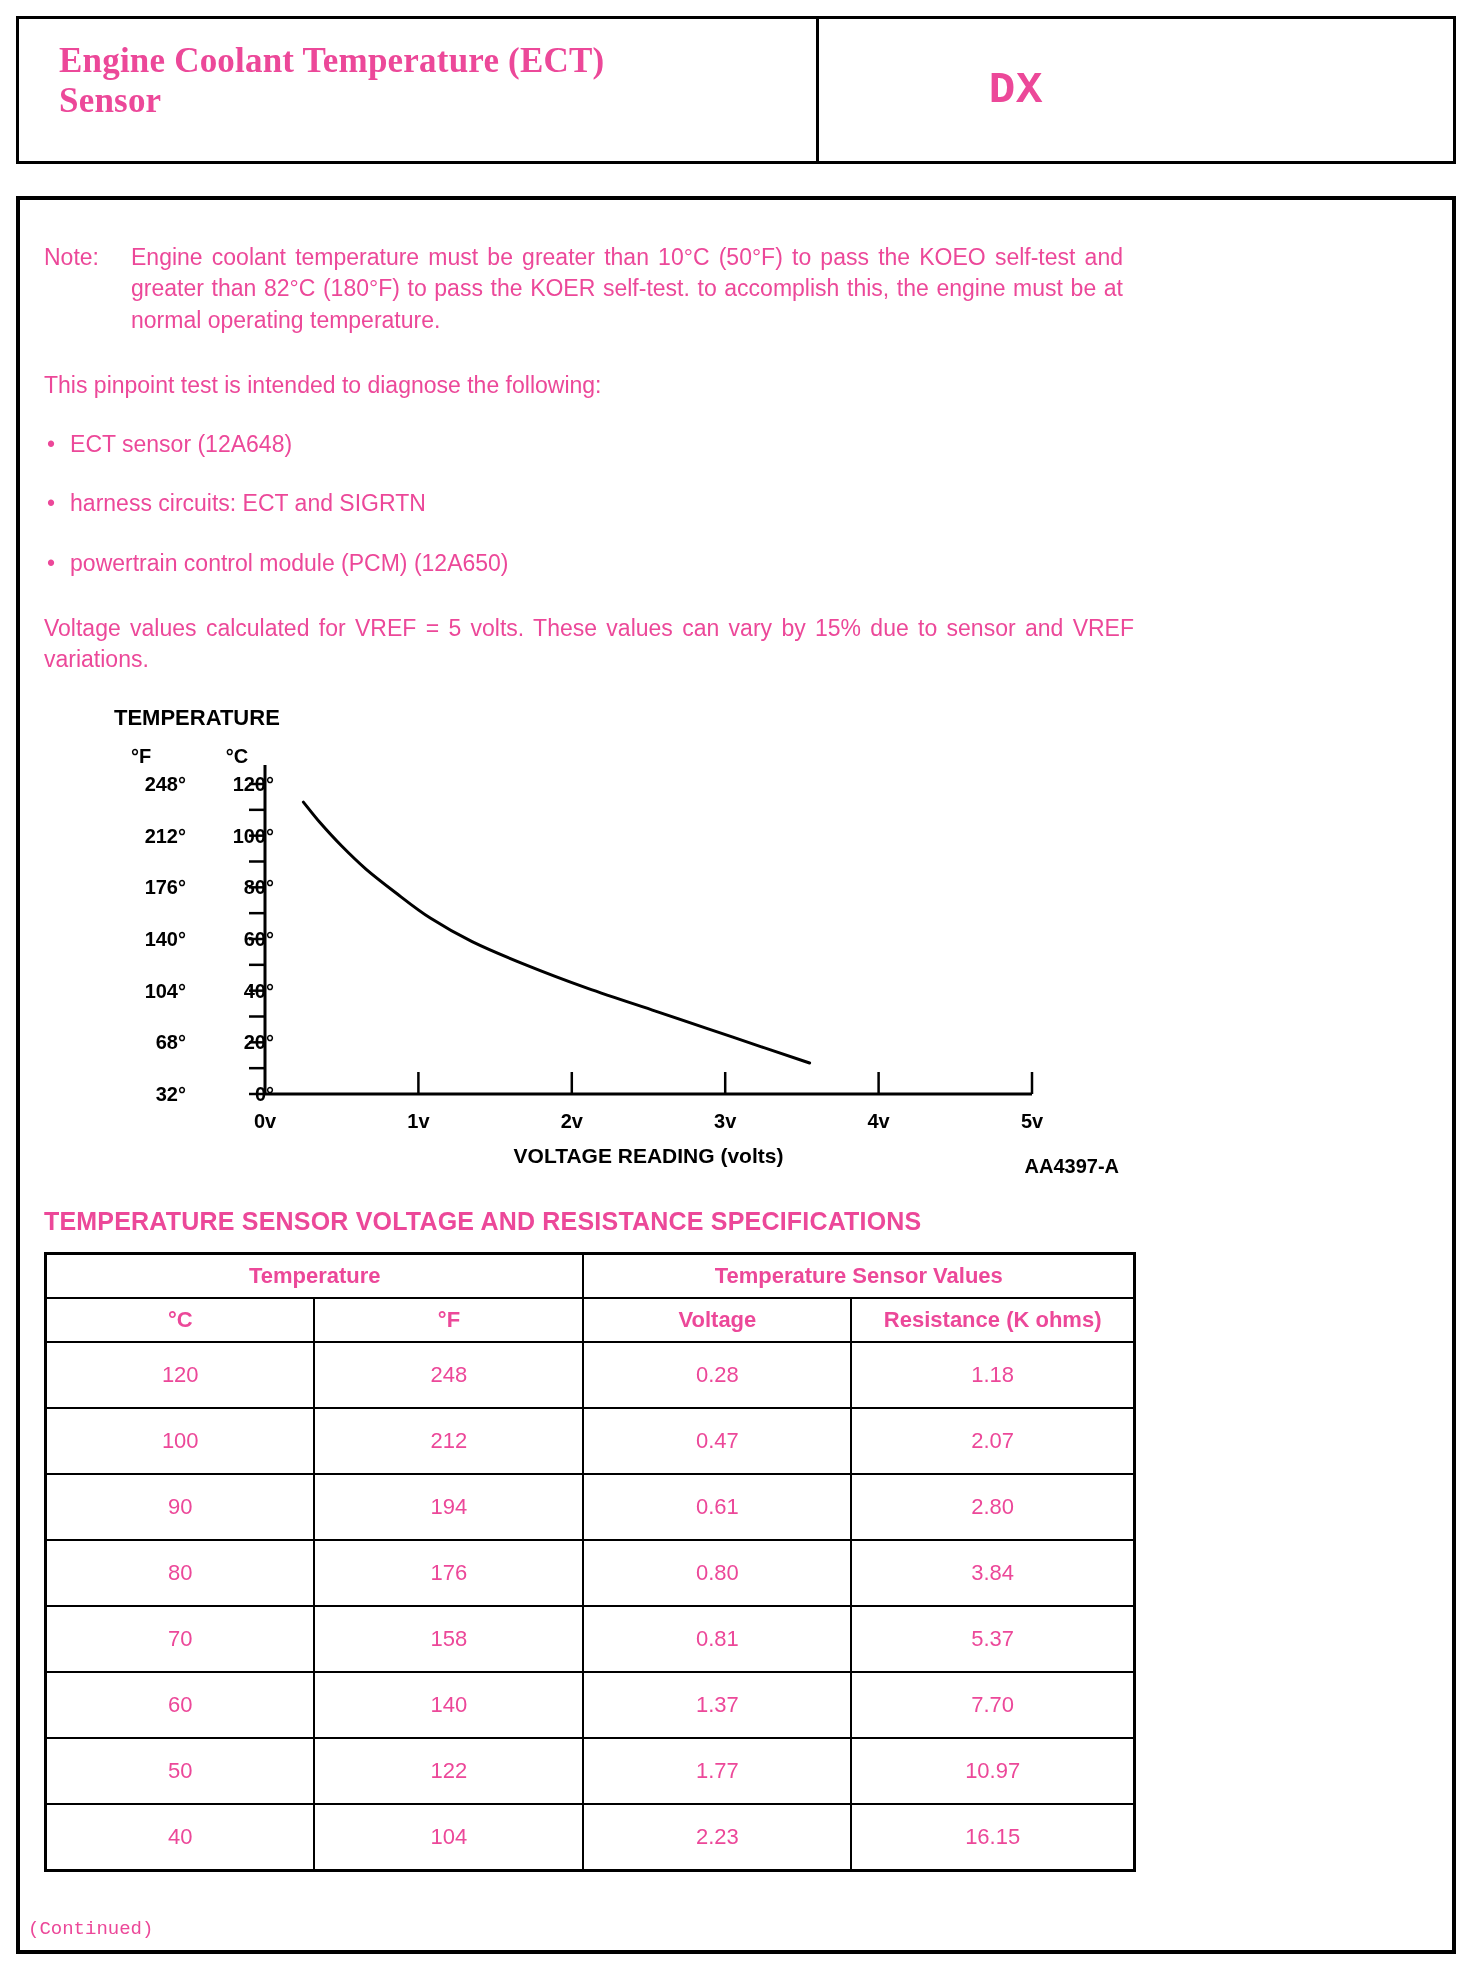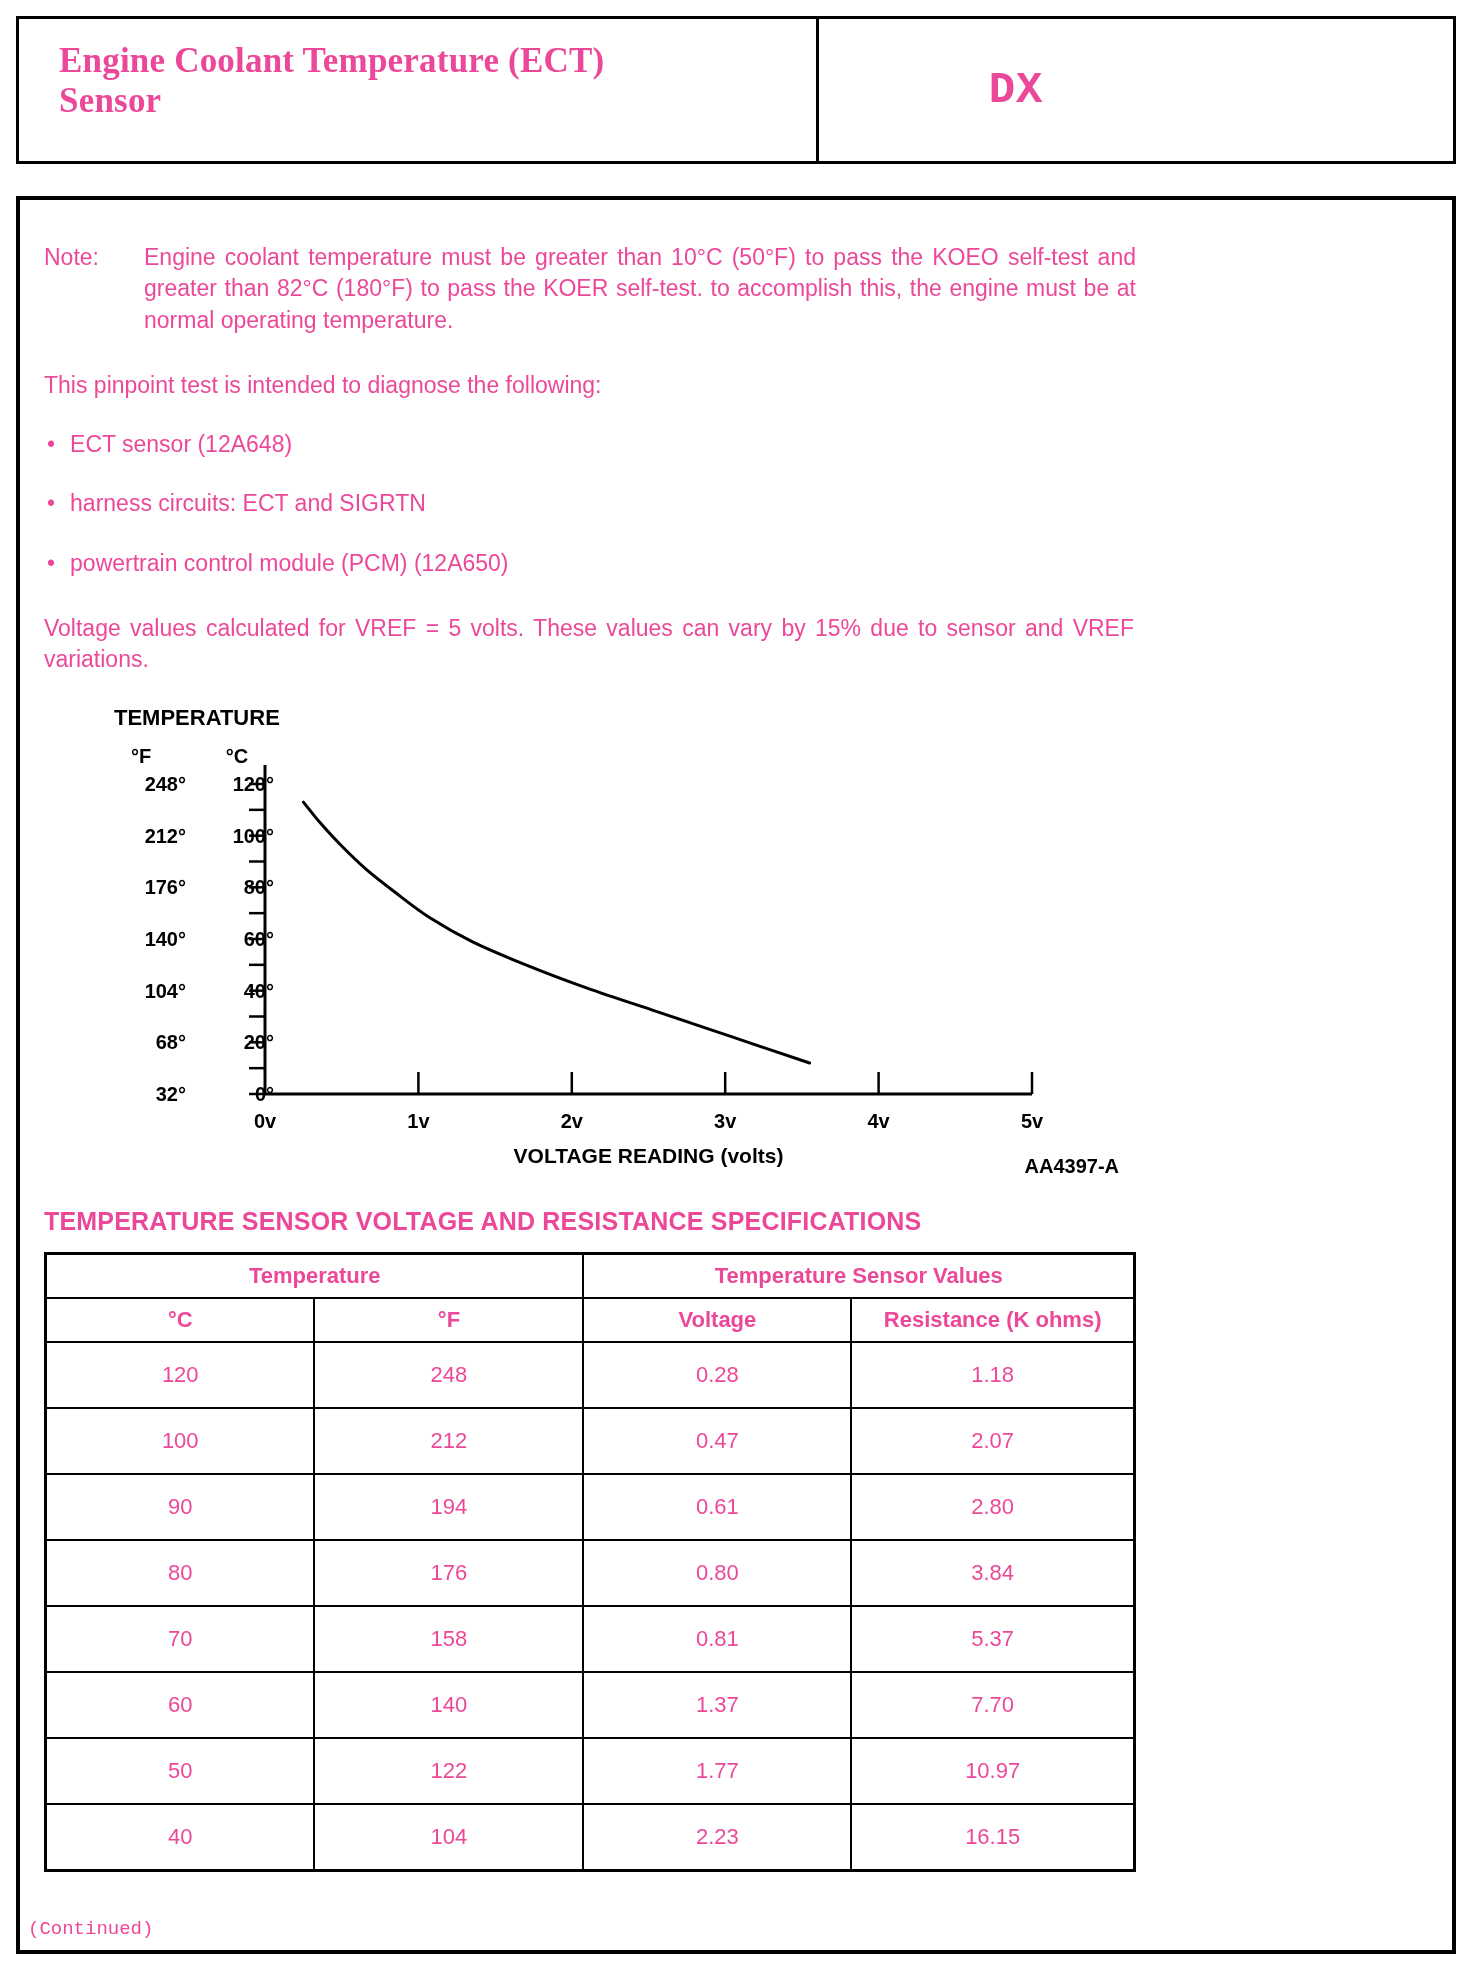--- a/index.html
+++ b/index.html
@@ -52,21 +52,21 @@
   
   .main-box {
     position: absolute;
     top: 192px; left: 16px; right: 16px; bottom: 14px;
     border: 4px solid #000;
     padding: 40px 24px 60px 24px;
     background: #fff;
   }
   .note {
     display: flex;
-    gap: 40px;
+    gap: 27px;
     font-size: 23px;
     line-height: 1.36;
     margin-top: 2px;
   }
   .note-label { flex: 0 0 60px; }
   .note-text { max-width: 992px; text-align: justify; }
   .para {
     font-size: 23px;
     line-height: 1.36;
     margin-top: 34px;

